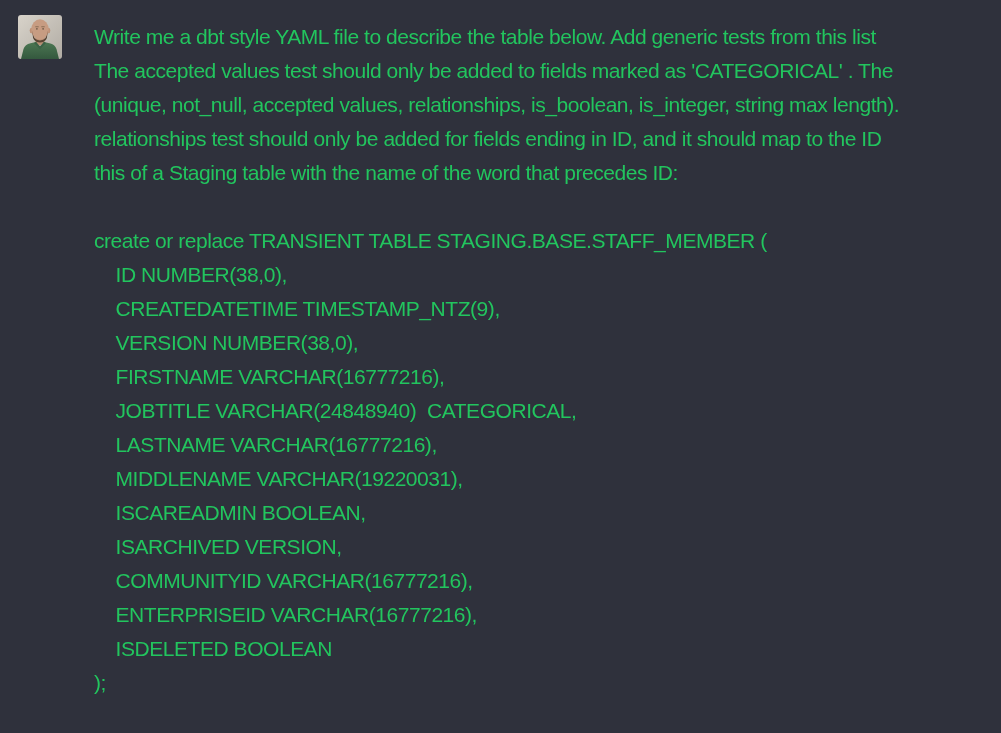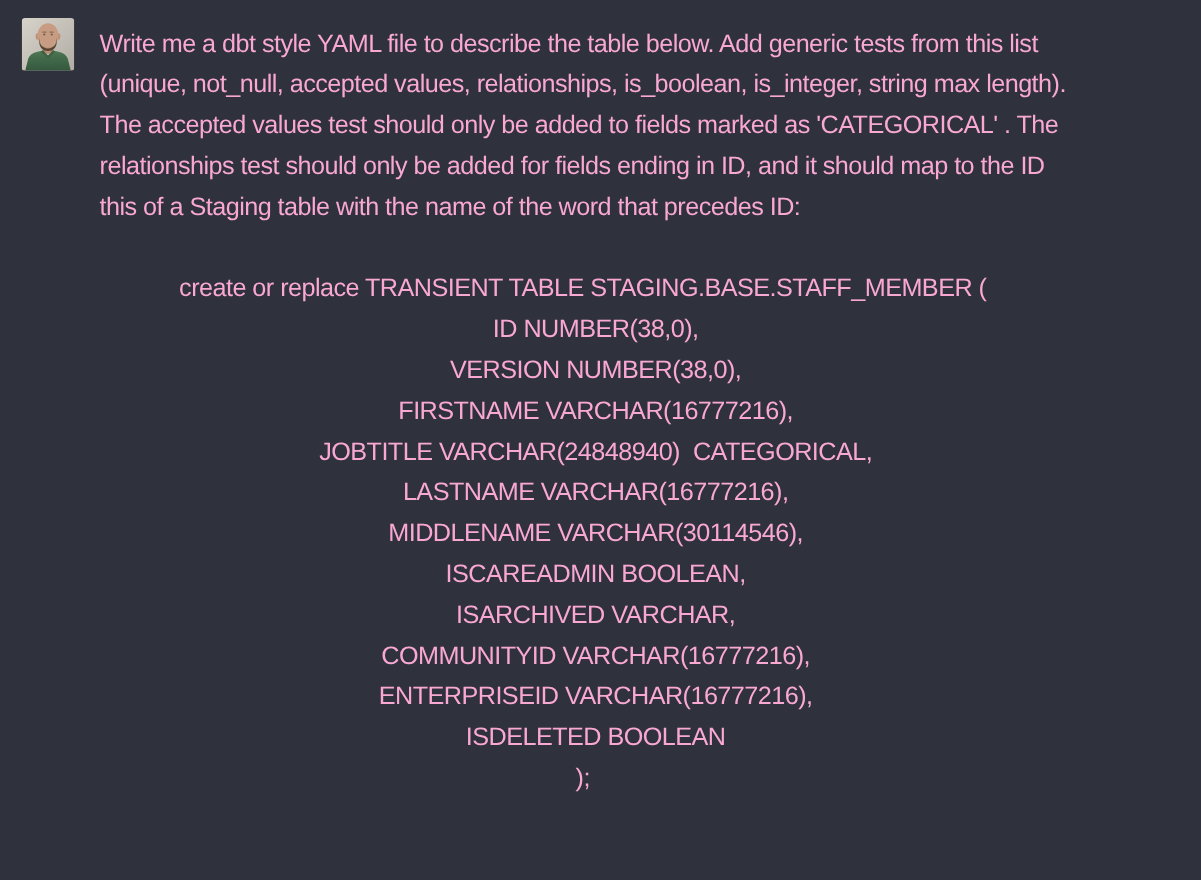--- a/index.html
+++ b/index.html
@@ -17,32 +17,32 @@
   }
   .avatar {
     flex: 0 0 44px;
     width: 44px;
     height: 44px;
     border-radius: 3px;
     overflow: hidden;
   }
   .avatar svg { display: block; }
   .content {
-    margin-left: 21px;
+    margin-left: 32px;
     padding-top: 5px;
-    color: #f9a8d4;
+    color: #22c55e;
     font-size: 21px;
     line-height: 34px;
     letter-spacing: -0.45px;
   }
   .line {
     white-space: pre;
     height: 34px;
   }
-  .sql-block { margin-top: 34px; text-align: center; }
+  .sql-block { margin-top: 34px; }
 </style>
 </head>
 <body>
 
 <div class="message">
 
   <div class="avatar">
     <svg width="44" height="44" viewBox="0 0 44 44">
       <defs>
         <linearGradient id="bgGrad" x1="0" y1="0" x2="1" y2="1">
@@ -65,35 +65,36 @@
       <circle cx="18.9" cy="13.8" r="0.85" fill="#6e5846"></circle>
       <circle cx="25.1" cy="13.8" r="0.85" fill="#6e5846"></circle>
       <path d="M3 44 L5.5 34 Q7 29.5 12.5 28.3 L18 27 Q19.5 30.6 22 30.9 Q24.5 30.6 26 27 L31.5 28.3 Q37 29.5 38.5 34 L41 44 Z" fill="url(#shirtGrad)"></path>
       <path d="M18 26.8 L22 31.6 L26 26.8 L28 27.9 L22 34.2 L16 27.9 Z" fill="#3b6246"></path>
     </svg>
   </div>
 
   <div class="content">
     <div class="prompt-block">
       <div class="line">Write me a dbt style YAML file to describe the table below. Add generic tests from this list</div>
+      <div class="line">The accepted values test should only be added to fields marked as 'CATEGORICAL' . The</div>
       <div class="line">(unique, not_null, accepted values, relationships, is_boolean, is_integer, string max length).</div>
-      <div class="line">The accepted values test should only be added to fields marked as 'CATEGORICAL' . The</div>
       <div class="line">relationships test should only be added for fields ending in ID, and it should map to the ID</div>
       <div class="line">this of a Staging table with the name of the word that precedes ID:</div>
     </div>
     <div class="sql-block">
       <div class="line">create or replace TRANSIENT TABLE STAGING.BASE.STAFF_MEMBER (</div>
       <div class="line">    ID NUMBER(38,0),</div>
+      <div class="line">    CREATEDATETIME TIMESTAMP_NTZ(9),</div>
       <div class="line">    VERSION NUMBER(38,0),</div>
       <div class="line">    FIRSTNAME VARCHAR(16777216),</div>
       <div class="line">    JOBTITLE VARCHAR(24848940)  CATEGORICAL,</div>
       <div class="line">    LASTNAME VARCHAR(16777216),</div>
-      <div class="line">    MIDDLENAME VARCHAR(30114546),</div>
+      <div class="line">    MIDDLENAME VARCHAR(19220031),</div>
       <div class="line">    ISCAREADMIN BOOLEAN,</div>
-      <div class="line">    ISARCHIVED VARCHAR,</div>
+      <div class="line">    ISARCHIVED VERSION,</div>
       <div class="line">    COMMUNITYID VARCHAR(16777216),</div>
       <div class="line">    ENTERPRISEID VARCHAR(16777216),</div>
       <div class="line">    ISDELETED BOOLEAN</div>
       <div class="line">);</div>
     </div>
   </div>
 
 </div>
 
 </body></html>

